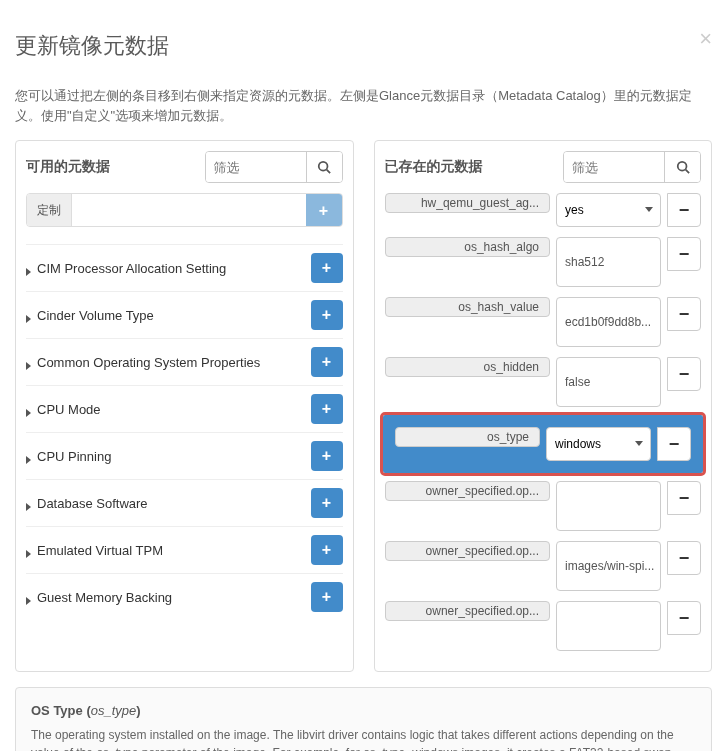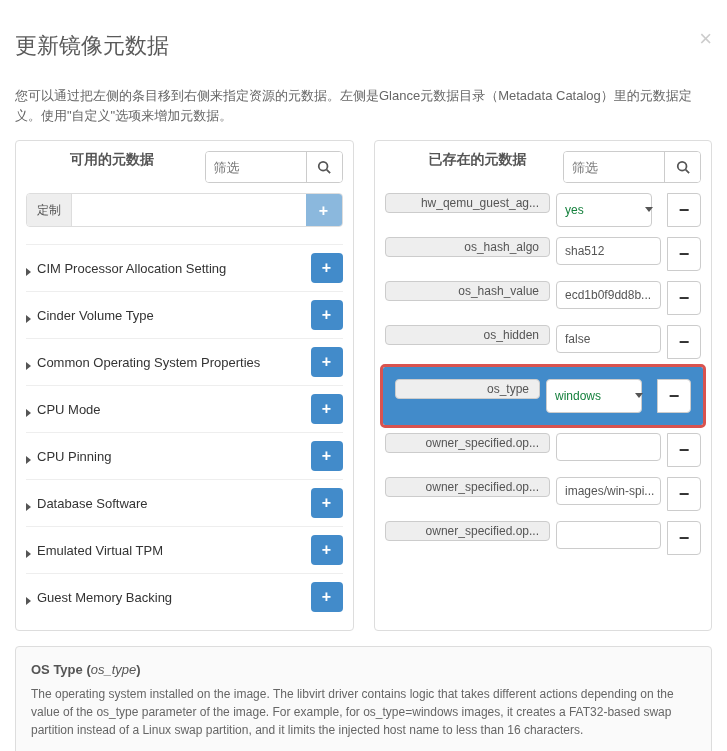--- a/index.html
+++ b/index.html
@@ -4,21 +4,21 @@
 <style>
 * { box-sizing: border-box; margin: 0; padding: 0; }
 body { font-family: "Helvetica Neue", Helvetica, Arial, "Microsoft YaHei", sans-serif; font-size: 13px; color: #333; background: #fff; width: 727px; }
 .modal { padding: 31px 15px 20px 15px; border-radius: 12px; }
 .modal-header { position: relative; padding: 0 0 15px 0; }
 .modal-title { font-size: 22px; font-weight: 400; color: #5a5a5a; }
 .close-x { position: absolute; right: 0; top: -5px; font-size: 22px; color: #ccc; cursor: pointer; }
 .desc { color: #666; line-height: 1.5; margin: 10px 0 15px 0; font-size: 13px; }
 .columns { display: flex; gap: 20px; }
 .col { flex: 1; border: 1px solid #ddd; border-radius: 4px; padding: 10px; background: #fff; min-width: 0; }
-.col-header { display: flex; justify-content: space-between; margin-bottom: 10px; margin-left: 44px; }
+.col-header { display: flex; align-items: center; justify-content: space-between; margin-bottom: 10px; }
 .col-title { font-size: 14px; font-weight: 700; color: #555; }
 .search-wrap { display: flex; border: 1px solid #ccc; border-radius: 4px; overflow: hidden; height: 32px; }
 .search-wrap input { border: none; padding: 0 8px; width: 100px; outline: none; font-size: 13px; color: #999; }
 .search-wrap .search-btn { border: none; border-left: 1px solid #ccc; background: #fff; width: 36px; display: flex; align-items: center; justify-content: center; cursor: pointer; }
 .search-btn svg { width: 14px; height: 14px; stroke: #555; }
 .custom-row { display: flex; margin-bottom: 17px; border: 1px solid #ddd; border-radius: 4px; overflow: hidden; height: 34px; }
 .custom-label { background: #eee; padding: 0 10px; display: flex; align-items: center; font-size: 12px; color: #555; border-right: 1px solid #ddd; }
 .custom-input { flex: 1; border: none; }
 .btn-plus, .btn-minus { width: 36px; height: 34px; border: none; display: flex; align-items: center; justify-content: center; cursor: pointer; font-size: 16px; font-weight: bold; }
 .btn-plus { background: #428bca; color: #fff; }
@@ -26,22 +26,22 @@
 .btn-minus { background: #fff; border: 1px solid #ccc; color: #333; border-radius: 0 4px 4px 0; font-size: 18px; line-height: 1; }
 .list { }
 .list-item { display: flex; align-items: center; justify-content: space-between; border-top: 1px solid #eee; padding: 8px 0; }
 .list-item:first-child { border-top: 1px solid #eee; }
 .list-item-label { display: flex; align-items: flex-end; gap: 6px; color: #333; font-size: 13px; cursor: pointer; flex: 1; min-width: 0; }
 .chev { width: 0; height: 0; border-left: 5px solid #555; border-top: 4px solid transparent; border-bottom: 4px solid transparent; flex-shrink: 0; }
 .list-item .btn-plus { border-radius: 4px; height: 30px; width: 32px; }
 .exist-row { display: flex; gap: 6px; margin-bottom: 10px; align-items: stretch; }
 .exist-row.highlighted { background: #428bca; padding: 12px; margin: -2px -2px 8px -2px; outline: 3px solid #d9534f; border-radius: 2px; }
 .field-label { flex: 1; background: #eee; border: 1px solid #ccc; border-radius: 4px; padding: 0 10px; height: 20px; display: flex; align-items: center; justify-content: flex-end; color: #555; font-size: 12px; overflow: hidden; white-space: nowrap; text-overflow: ellipsis; min-width: 0; }
-.field-value { width: 105px; height: 28px; border: 1px solid #ccc; border-radius: 4px; padding: 0 8px; font-size: 12px; color: #555; background: #fff; display: flex; align-items: center; overflow: hidden; white-space: nowrap; text-overflow: ellipsis; }
-.field-select { width: 96px; height: 34px; border: 1px solid #ccc; border-radius: 4px; padding: 0 18px 0 8px; font-size: 12px; color: #15803d; background: #fff; appearance: none; position: relative; }
+.field-value { width: 105px; height: 50px; border: 1px solid #ccc; border-radius: 4px; padding: 0 8px; font-size: 12px; color: #555; background: #fff; display: flex; align-items: center; overflow: hidden; white-space: nowrap; text-overflow: ellipsis; }
+.field-select { width: 105px; height: 34px; border: 1px solid #ccc; border-radius: 4px; padding: 0 18px 0 8px; font-size: 12px; color: #000000; background: #fff; appearance: none; position: relative; }
 .select-wrap { position: relative; width: 105px; }
 .select-wrap::after { content: ""; position: absolute; right: 8px; top: 14px; width: 0; height: 0; border-left: 4px solid transparent; border-right: 4px solid transparent; border-top: 5px solid #555; pointer-events: none; }
 .exist-row .btn-minus { height: 34px; width: 34px; flex-shrink: 0; }
 .info-box { border: 1px solid #ddd; border-radius: 4px; padding: 15px; margin-top: 15px; background: #fafafa; }
 .info-title { font-weight: 700; font-size: 13px; color: #555; margin-bottom: 8px; }
 .info-title em { font-style: italic; font-weight: normal; }
 .info-text { font-size: 12px; color: #666; line-height: 1.5; }
 .watermark { text-align: right; padding: 6px 10px 2px 0; font-size: 13px; color: #bbb; }
 </style>
 </head>

